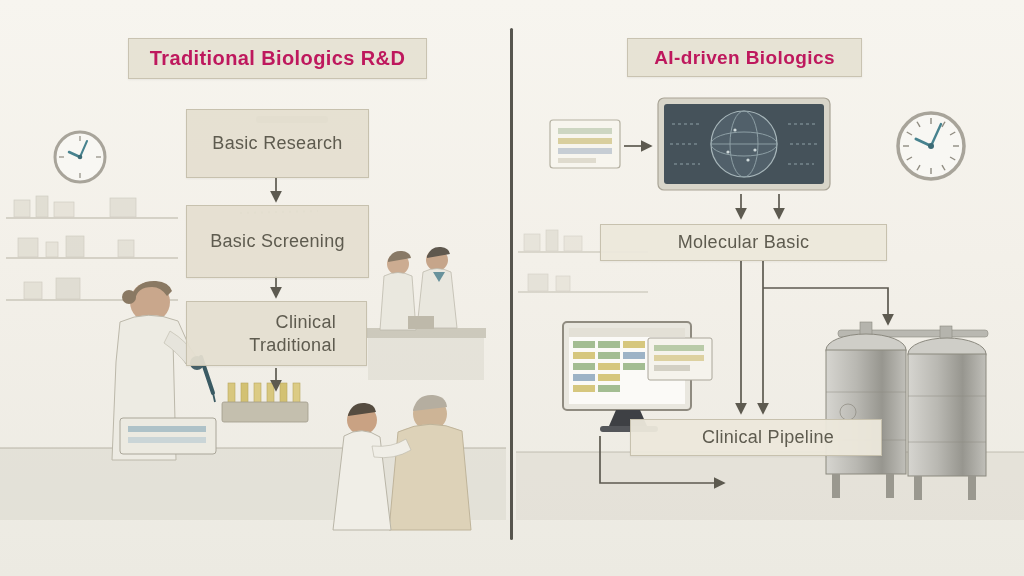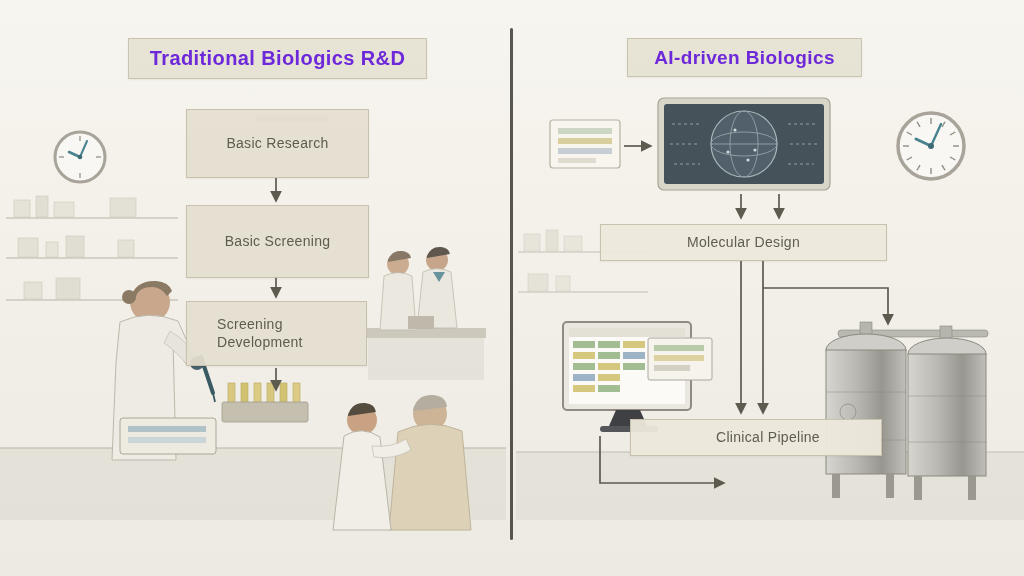--- a/index.html
+++ b/index.html
@@ -12,28 +12,28 @@
     position:relative;width:1024px;height:576px;
     background:linear-gradient(#f7f5ef 0%, #f3f0e9 45%, #eceae2 100%);
   }
   .divider{
     position:absolute;left:510px;top:28px;width:3px;height:512px;
     background:#3b3933;opacity:.85;border-radius:2px;z-index:4;
   }
   .title-box{
     position:absolute;display:flex;align-items:center;justify-content:center;
     background:rgba(230,225,211,.95);border:1px solid #c9c3b1;
-    color:#6d28d9;font-size:20px;font-weight:600;letter-spacing:.4px;
+    color:#be185d;font-size:20px;font-weight:600;letter-spacing:.4px;
     z-index:5;box-shadow:0 1px 2px rgba(0,0,0,.06);
   }
   .box{
     position:absolute;display:flex;align-items:center;justify-content:center;
-    text-align:left;
+    text-align:right;
     background:rgba(228,223,208,.93);border:1px solid #c7c1ae;
-    color:#5e5b4f;font-size:14px;letter-spacing:.3px;line-height:1.25;
+    color:#5e5b4f;font-size:18px;letter-spacing:.3px;line-height:1.25;
     z-index:5;box-shadow:0 1px 2px rgba(0,0,0,.05);
   }
   .box.right-node{background:rgba(236,232,219,.95);}
   .narrow{padding:0 30px;}
   svg{display:block;}
   .illustration-layer{position:absolute;left:0;top:0;z-index:1;}
   .connector-layer{position:absolute;left:0;top:0;z-index:2;pointer-events:none;}
 </style>
 </head>
 <body>
@@ -271,21 +271,21 @@
   </svg>
 
   <div class="divider"></div>
 
   <div class="title-box" style="left:128px;top:38px;width:297px;height:39px;">Traditional Biologics R&amp;D</div>
 
   <div class="box" style="left:186px;top:109px;width:181px;height:67px;">Basic Research</div>
 
   <div class="box" style="left:186px;top:205px;width:181px;height:71px;">Basic Screening</div>
 
-  <div class="box narrow" style="left:186px;top:301px;width:181px;height:65px;box-sizing:border-box;">Screening Development</div>
+  <div class="box narrow" style="left:186px;top:301px;width:181px;height:65px;box-sizing:border-box;">Clinical Traditional</div>
 
   <div class="title-box" style="left:627px;top:38px;width:233px;height:37px;font-size:19px;text-align:center;">AI-driven Biologics</div>
 
-  <div class="box right-node" style="left:600px;top:224px;width:285px;height:35px;">Molecular Design</div>
+  <div class="box right-node" style="left:600px;top:224px;width:285px;height:35px;">Molecular Basic</div>
 
   <div class="box right-node" style="left:630px;top:419px;width:226px;height:35px;padding-left:24px;">Clinical Pipeline</div>
 
 </div>
 
 </body></html>

